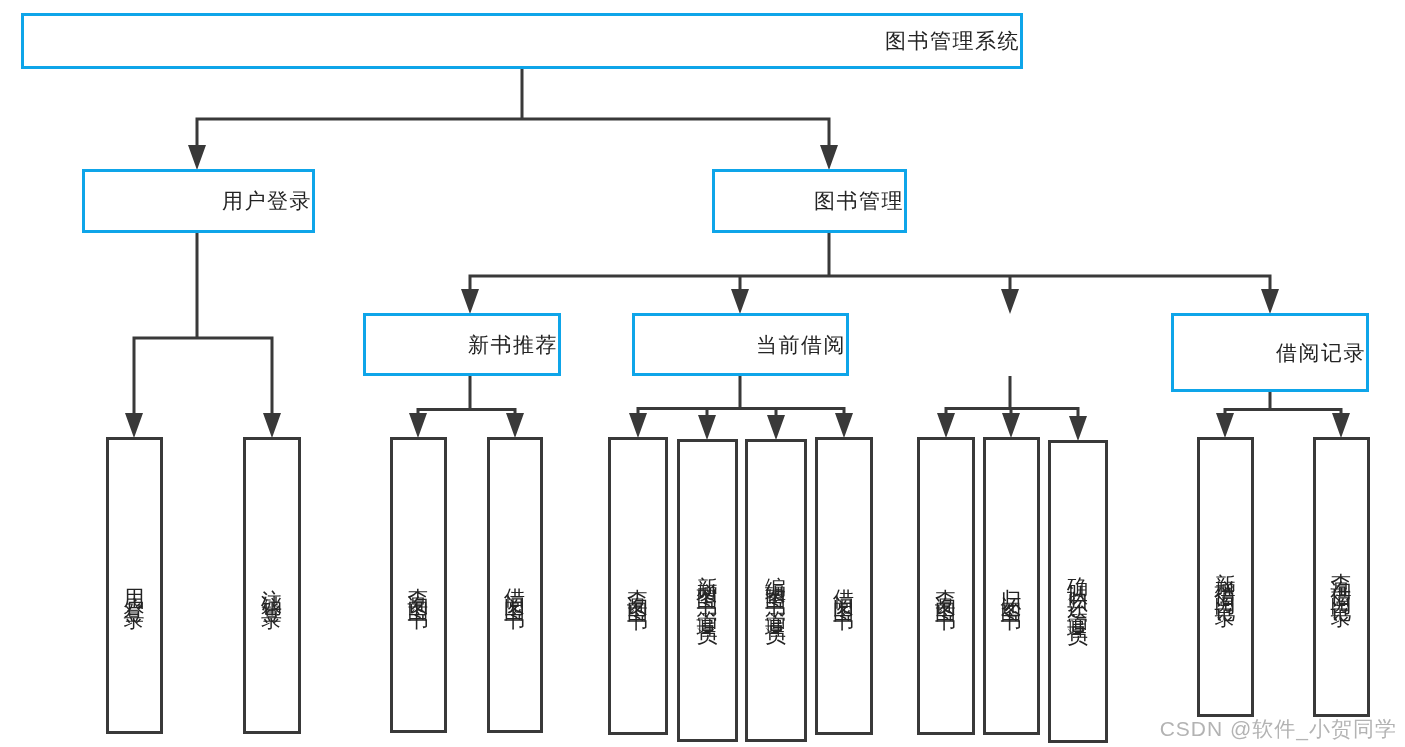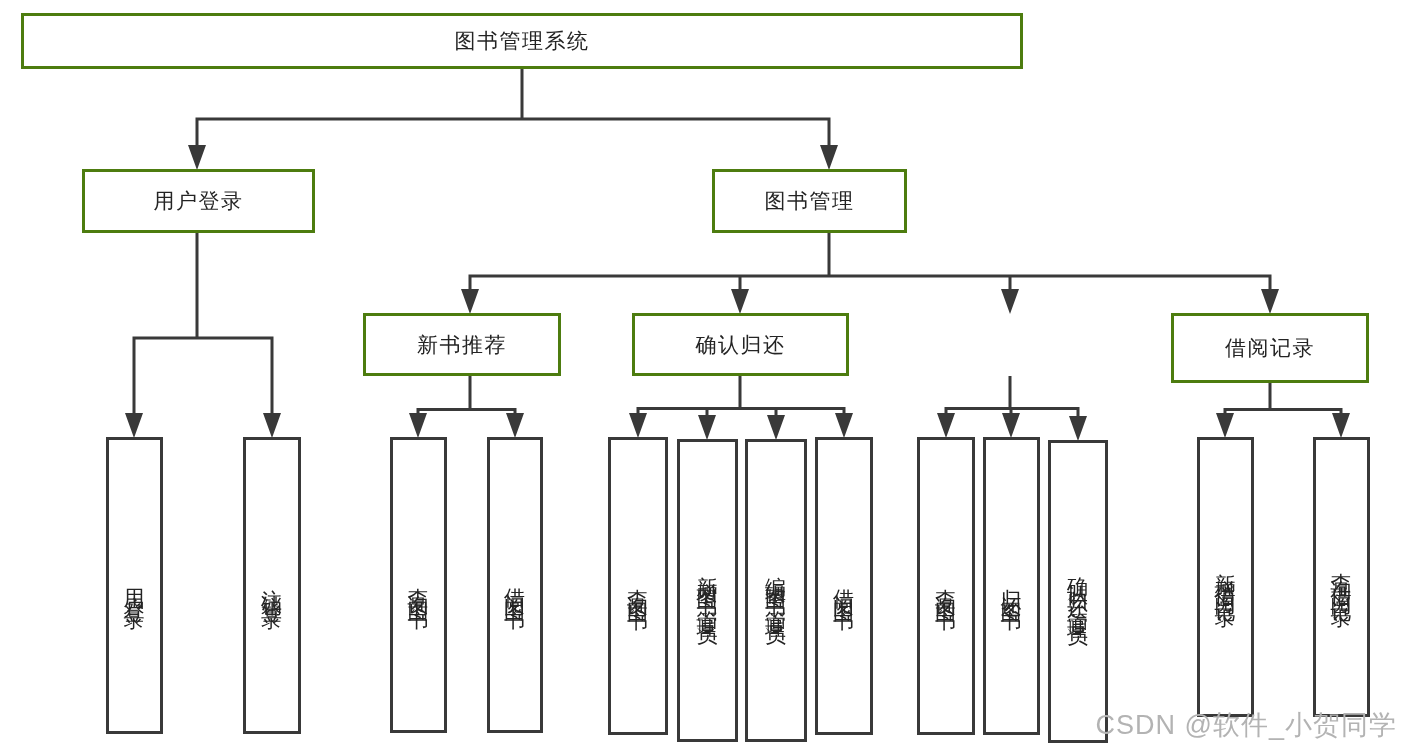--- a/index.html
+++ b/index.html
@@ -6,37 +6,37 @@
   .canvas{
     position:relative;
     width:1405px;height:747px;
     background:#ffffff;
     font-family:"Liberation Sans",sans-serif;
     overflow:hidden;
   }
   .connectors{position:absolute;left:0;top:0;pointer-events:none;}
   .hbox{
     position:absolute;box-sizing:border-box;
-    border:3px solid #4d7c0f;background:#ffffff;
-    display:flex;align-items:center;justify-content:center;
+    border:3px solid #0ea5e9;background:#ffffff;
+    display:flex;align-items:center;justify-content:flex-end;
     font-size:21px;color:#242424;letter-spacing:1.5px;
   }
   .vbox{
     position:absolute;box-sizing:border-box;
     border:3px solid #393939;background:#ffffff;
     display:flex;align-items:center;justify-content:center;
   }
   .vbox span{
     writing-mode:vertical-rl;text-orientation:mixed;
     font-size:21px;color:#242424;letter-spacing:7px;
     white-space:nowrap;line-height:1;
   }
   .watermark{
     position:absolute;right:8px;bottom:4px;
-    font-size:27px;color:#b3b3b3;letter-spacing:1px;
+    font-size:21px;color:#b3b3b3;letter-spacing:1px;
   }
 </style>
 </head>
 <body>
 
 <div class="canvas">
 
   <svg class="connectors" width="1405" height="747" viewBox="0 0 1405 747">
     <g stroke="#393939" stroke-width="3" fill="none">
 
@@ -73,23 +73,23 @@
     <span>用户登录</span>
   </div>
   <div class="hbox" style="left:712px;top:169px;width:195px;height:64px">
     <span>图书管理</span>
   </div>
 
   <div class="hbox" style="left:363px;top:313px;width:198px;height:63px">
     <span>新书推荐</span>
   </div>
   <div class="hbox" style="left:632px;top:313px;width:217px;height:63px">
-    <span>确认归还</span>
+    <span>当前借阅</span>
   </div>
-  <div class="hbox" style="left:1171px;top:313px;width:198px;height:70px">
+  <div class="hbox" style="left:1171px;top:313px;width:198px;height:79px">
     <span>借阅记录</span>
   </div>
 
   <div class="vbox" style="left:106px;top:437px;width:57px;height:297px">
     <span>用户登录</span>
   </div>
   <div class="vbox" style="left:243px;top:437px;width:58px;height:297px">
     <span>注销登录</span>
   </div>
 

